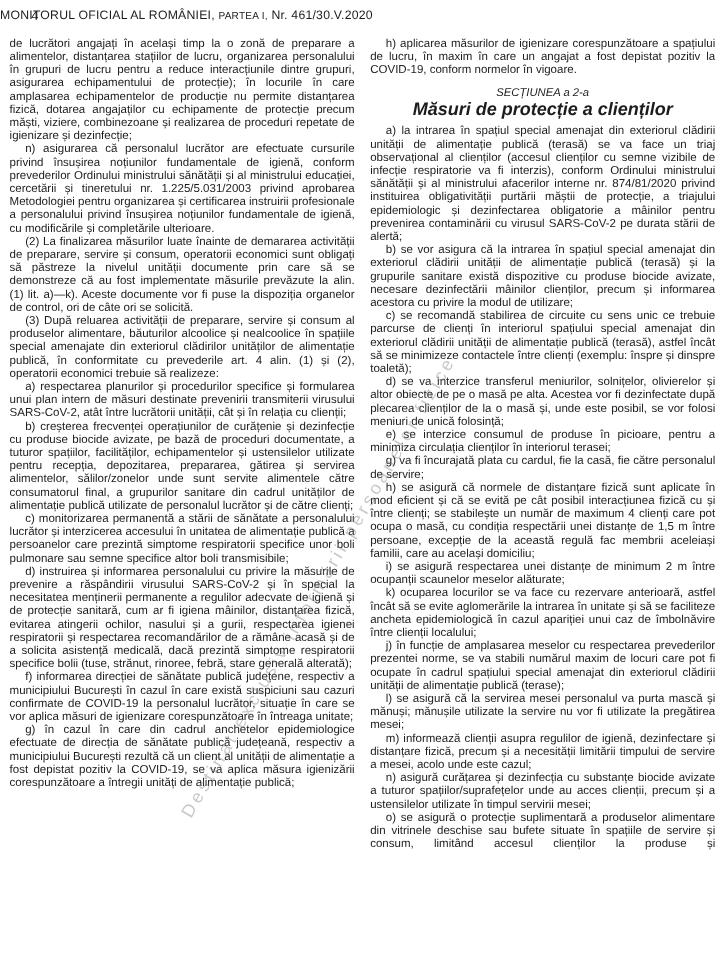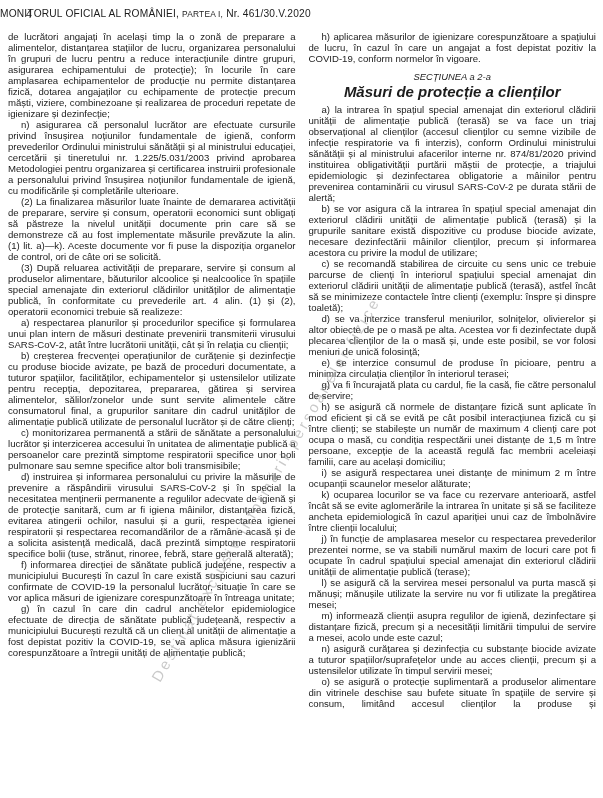--- a/index.html
+++ b/index.html
@@ -88,21 +88,21 @@
         <p class="p">(2) La finalizarea măsurilor luate înainte de demararea activității de preparare, servire și consum, operatorii economici sunt obligați să păstreze la nivelul unității documente prin care să se demonstreze că au fost implementate măsurile prevăzute la alin. (1) lit. a)—k). Aceste documente vor fi puse la dispoziția organelor de control, ori de câte ori se solicită.</p>
         <p class="p">(3) După reluarea activității de preparare, servire și consum al produselor alimentare, băuturilor alcoolice și nealcoolice în spațiile special amenajate din exteriorul clădirilor unităților de alimentație publică, în conformitate cu prevederile art. 4 alin. (1) și (2), operatorii economici trebuie să realizeze:</p>
         <p class="p">a) respectarea planurilor și procedurilor specifice și formularea unui plan intern de măsuri destinate prevenirii transmiterii virusului SARS-CoV-2, atât între lucrătorii unității, cât și în relația cu clienții;</p>
         <p class="p">b) creșterea frecvenței operațiunilor de curățenie și dezinfecție cu produse biocide avizate, pe bază de proceduri documentate, a tuturor spațiilor, facilităților, echipamentelor și ustensilelor utilizate pentru recepția, depozitarea, prepararea, gătirea și servirea alimentelor, sălilor/zonelor unde sunt servite alimentele către consumatorul final, a grupurilor sanitare din cadrul unităților de alimentație publică utilizate de personalul lucrător și de către clienți;</p>
         <p class="p">c) monitorizarea permanentă a stării de sănătate a personalului lucrător și interzicerea accesului în unitatea de alimentație publică a persoanelor care prezintă simptome respiratorii specifice unor boli pulmonare sau semne specifice altor boli transmisibile;</p>
         <p class="p">d) instruirea și informarea personalului cu privire la măsurile de prevenire a răspândirii virusului SARS-CoV-2 și în special la necesitatea menținerii permanente a regulilor adecvate de igienă și de protecție sanitară, cum ar fi igiena mâinilor, distanțarea fizică, evitarea atingerii ochilor, nasului și a gurii, respectarea igienei respiratorii și respectarea recomandărilor de a rămâne acasă și de a solicita asistență medicală, dacă prezintă simptome respiratorii specifice bolii (tuse, strănut, rinoree, febră, stare generală alterată);</p>
         <p class="p">f) informarea direcției de sănătate publică județene, respectiv a municipiului București în cazul în care există suspiciuni sau cazuri confirmate de COVID-19 la personalul lucrător, situație în care se vor aplica măsuri de igienizare corespunzătoare în întreaga unitate;</p>
         <p class="p">g) în cazul în care din cadrul anchetelor epidemiologice efectuate de direcția de sănătate publică județeană, respectiv a municipiului București rezultă că un client al unității de alimentație a fost depistat pozitiv la COVID-19, se va aplica măsura igienizării corespunzătoare a întregii unități de alimentație publică;</p>
       </div>
     <div class="col">
-        <p class="p">h) aplicarea măsurilor de igienizare corespunzătoare a spațiului de lucru, în cazul în care un angajat a fost depistat pozitiv la COVID-19, conform normelor în vigoare.</p>
+        <p class="p">h) aplicarea măsurilor de igienizare corespunzătoare a spațiului de lucru, în maxim în care un angajat a fost depistat pozitiv la COVID-19, conform normelor în vigoare.</p>
         <p class="sec">SECȚIUNEA a 2-a</p>
         <p class="sec-title">Măsuri de protecție a clienților</p>
         <p class="p">a) la intrarea în spațiul special amenajat din exteriorul clădirii unității de alimentație publică (terasă) se va face un triaj observațional al clienților (accesul clienților cu semne vizibile de infecție respiratorie va fi interzis), conform Ordinului ministrului sănătății și al ministrului afacerilor interne nr. 874/81/2020 privind instituirea obligativității purtării măștii de protecție, a triajului epidemiologic și dezinfectarea obligatorie a mâinilor pentru prevenirea contaminării cu virusul SARS-CoV-2 pe durata stării de alertă;</p>
         <p class="p">b) se vor asigura că la intrarea în spațiul special amenajat din exteriorul clădirii unității de alimentație publică (terasă) și la grupurile sanitare există dispozitive cu produse biocide avizate, necesare dezinfectării mâinilor clienților, precum și informarea acestora cu privire la modul de utilizare;</p>
         <p class="p">c) se recomandă stabilirea de circuite cu sens unic ce trebuie parcurse de clienți în interiorul spațiului special amenajat din exteriorul clădirii unității de alimentație publică (terasă), astfel încât să se minimizeze contactele între clienți (exemplu: înspre și dinspre toaletă);</p>
         <p class="p">d) se va interzice transferul meniurilor, solnițelor, olivierelor și altor obiecte de pe o masă pe alta. Acestea vor fi dezinfectate după plecarea clienților de la o masă și, unde este posibil, se vor folosi meniuri de unică folosință;</p>
         <p class="p">e) se interzice consumul de produse în picioare, pentru a minimiza circulația clienților în interiorul terasei;</p>
         <p class="p">g) va fi încurajată plata cu cardul, fie la casă, fie către personalul de servire;</p>
         <p class="p">h) se asigură că normele de distanțare fizică sunt aplicate în mod eficient și că se evită pe cât posibil interacțiunea fizică cu și între clienți; se stabilește un număr de maximum 4 clienți care pot ocupa o masă, cu condiția respectării unei distanțe de 1,5 m între persoane, excepție de la această regulă fac membrii aceleiași familii, care au același domiciliu;</p>
         <p class="p">i) se asigură respectarea unei distanțe de minimum 2 m între ocupanții scaunelor meselor alăturate;</p>

